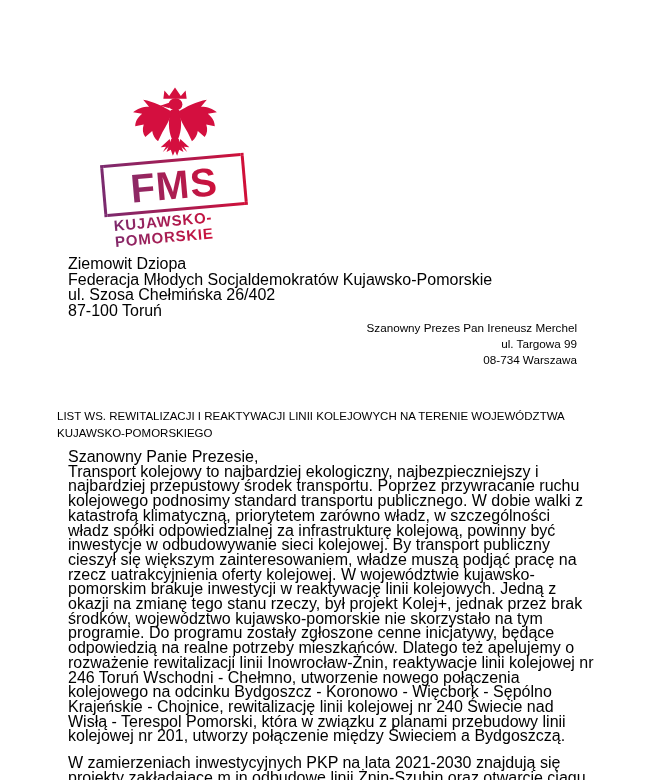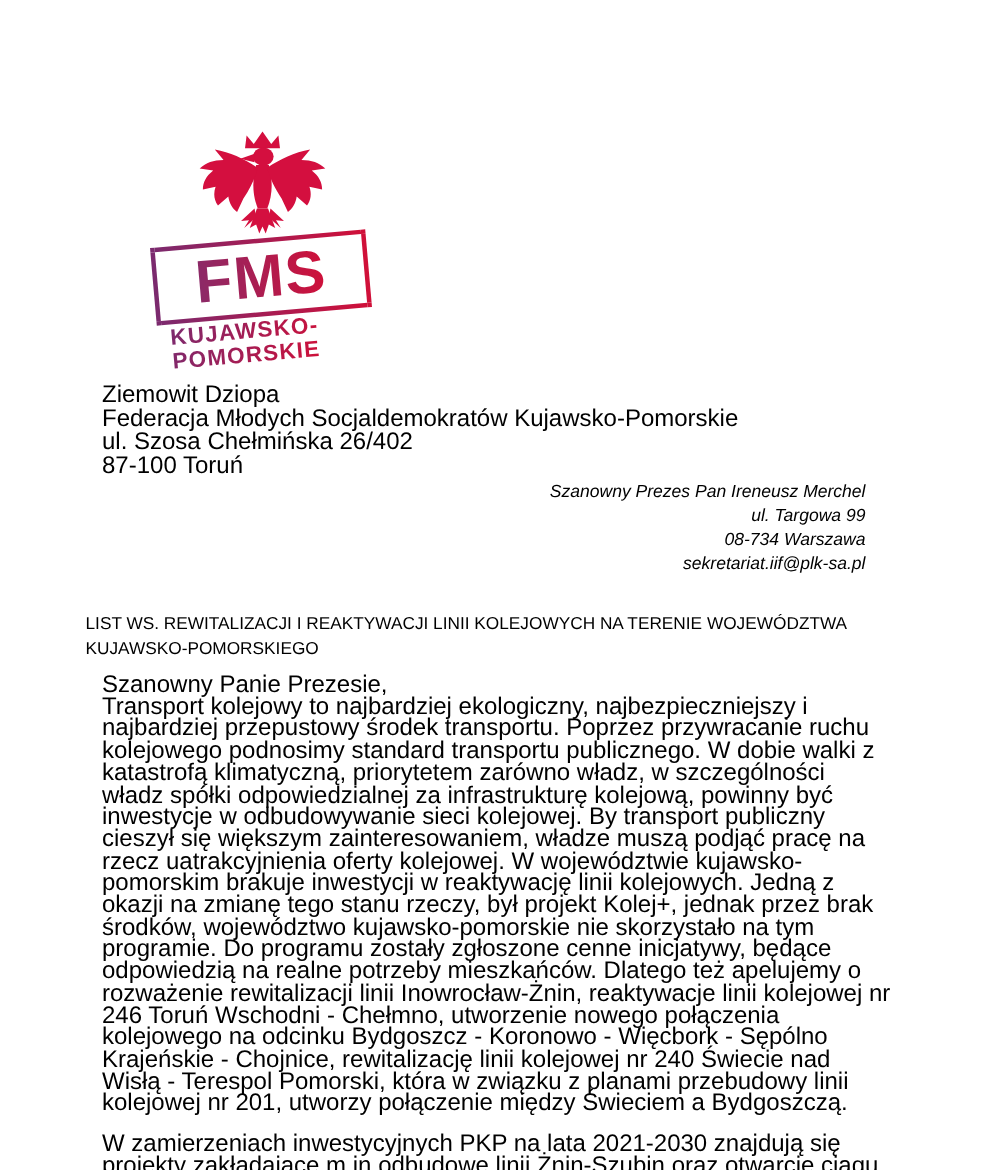--- a/index.html
+++ b/index.html
@@ -43,21 +43,21 @@
 
   
   .sender {
     position: absolute; left: 68px; top: 256px;
     font-size: 16px; line-height: 15.7px;
   }
   .sender a { color: #1155cc; text-decoration: underline; }
   .recipient {
     position: absolute; right: 77px; top: 320px;
     text-align: right;
-    font-size: 11.7px; line-height: 16px; font-style: italic;
+    font-size: 11.7px; line-height: 16px;
   }
 
   
   .subject {
     position: absolute; left: 57px; top: 408px; width: 540px;
     text-align: left;
     font-size: 11.5px; line-height: 17px;
   }
 
   
@@ -101,21 +101,20 @@
     <div>Ziemowit Dziopa</div>
     <div>Federacja Młodych Socjaldemokratów Kujawsko-Pomorskie</div>
     <div>ul. Szosa Chełmińska 26/402</div>
     <div>87-100 Toruń</div>
   </div>
 
   <div class="recipient">
     <div>Szanowny Prezes Pan Ireneusz Merchel</div>
     <div>ul. Targowa 99</div>
     <div>08-734 Warszawa</div>
-    <div>sekretariat.iif@plk-sa.pl</div>
   </div>
 
   <div class="subject">LIST WS. REWITALIZACJI I REAKTYWACJI LINII KOLEJOWYCH NA TERENIE WOJEWÓDZTWA KUJAWSKO-POMORSKIEGO</div>
 
   <div class="body-text">
     <p class="para">
       <span class="salutation">Szanowny Panie Prezesie,</span>
       <span>Transport kolejowy to najbardziej ekologiczny, najbezpieczniejszy i najbardziej przepustowy środek transportu. Poprzez przywracanie ruchu kolejowego podnosimy standard transportu publicznego. W dobie walki z katastrofą klimatyczną, priorytetem zarówno władz, w szczególności władz spółki odpowiedzialnej za infrastrukturę kolejową, powinny być inwestycje w odbudowywanie sieci kolejowej. By transport publiczny cieszył się większym zainteresowaniem, władze muszą podjąć pracę na rzecz uatrakcyjnienia oferty kolejowej. W województwie kujawsko-pomorskim brakuje inwestycji w reaktywację linii kolejowych. Jedną z okazji na zmianę tego stanu rzeczy, był projekt Kolej+, jednak przez brak środków, województwo kujawsko-pomorskie nie skorzystało na tym programie. Do programu zostały zgłoszone cenne inicjatywy, będące odpowiedzią na realne potrzeby mieszkańców.  Dlatego też apelujemy o rozważenie rewitalizacji linii Inowrocław-Żnin, reaktywacje linii kolejowej nr 246 Toruń Wschodni - Chełmno, utworzenie nowego połączenia kolejowego na odcinku Bydgoszcz - Koronowo - Więcbork - Sępólno Krajeńskie - Chojnice, rewitalizację linii kolejowej nr 240 Świecie nad Wisłą - Terespol Pomorski, która w związku z planami przebudowy linii kolejowej nr 201, utworzy połączenie między Świeciem a Bydgoszczą.</span>
     </p>
     <p class="para para-gap">W zamierzeniach inwestycyjnych PKP na lata 2021-2030 znajdują się projekty zakładające m.in odbudowę linii Żnin-Szubin oraz otwarcie ciągu Bydgoszcz - Koronowo - Tuchola. Obie inwestycje uważamy za potrzebne i ważne dla mieszkańców województwa kujawsko-pomorskiego. Linię Żnin-Szubin uważamy za szczególnie istotną, w kontekście ogromnej potrzeby przywrócenia ruchu kolejowego do Żnina i połączenia go z dwoma istotnymi ośrodkami - Poznaniem i Bydgoszczą, w związku z planowaną przebudową linii kolejowej nr 356. Plany te uwzględnione są także w projekcie Regionalnego Planu Transportowego województwa Kujawsko-Pomorskiego.</p>

